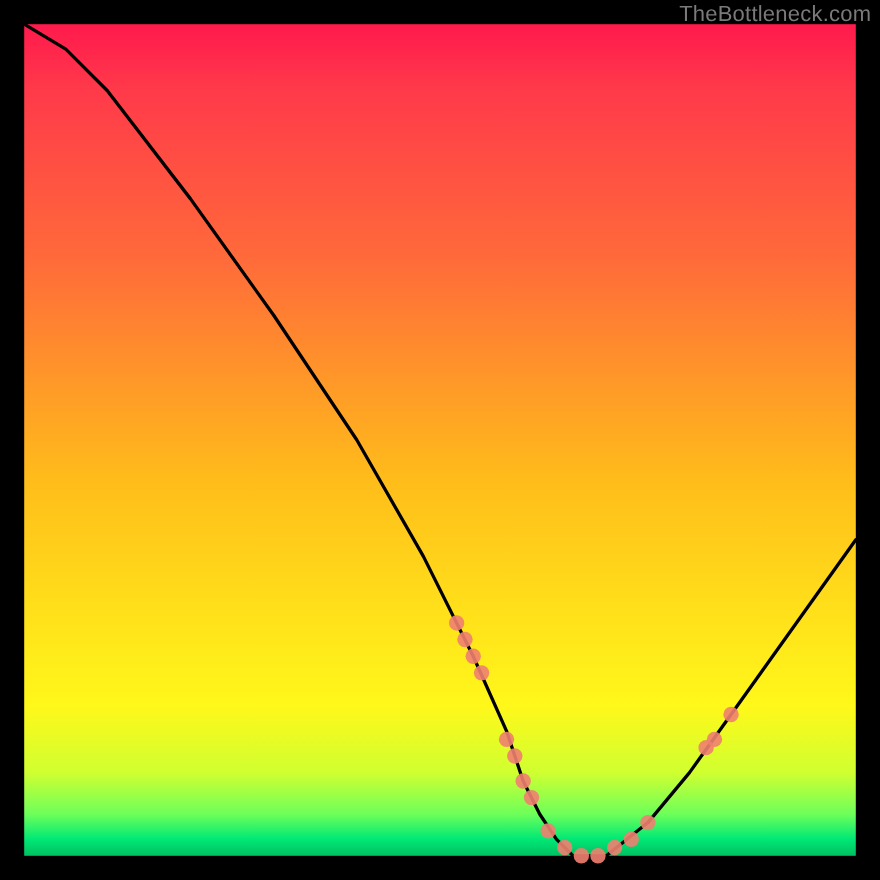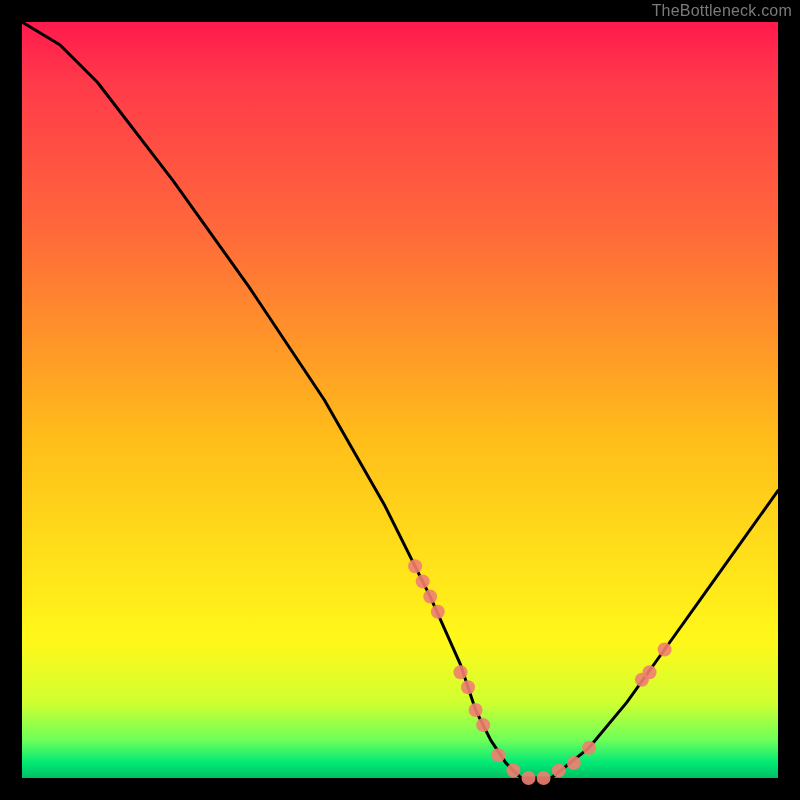--- a/index.html
+++ b/index.html
@@ -46,21 +46,21 @@
     top: 0;
     width: 756px;
     height: 756px;
     overflow: visible;
   }
   .watermark {
     position: absolute;
     top: 2px;
     right: 8px;
     color: #7a7a7a;
-    font-size: 16px;
+    font-size: 20px;
     letter-spacing: 0.2px;
   }
 </style>
 </head>
 <body>
 
 <div class="watermark">TheBottleneck.com</div>
 
 <div class="frame">
   <div class="gradient"></div>

